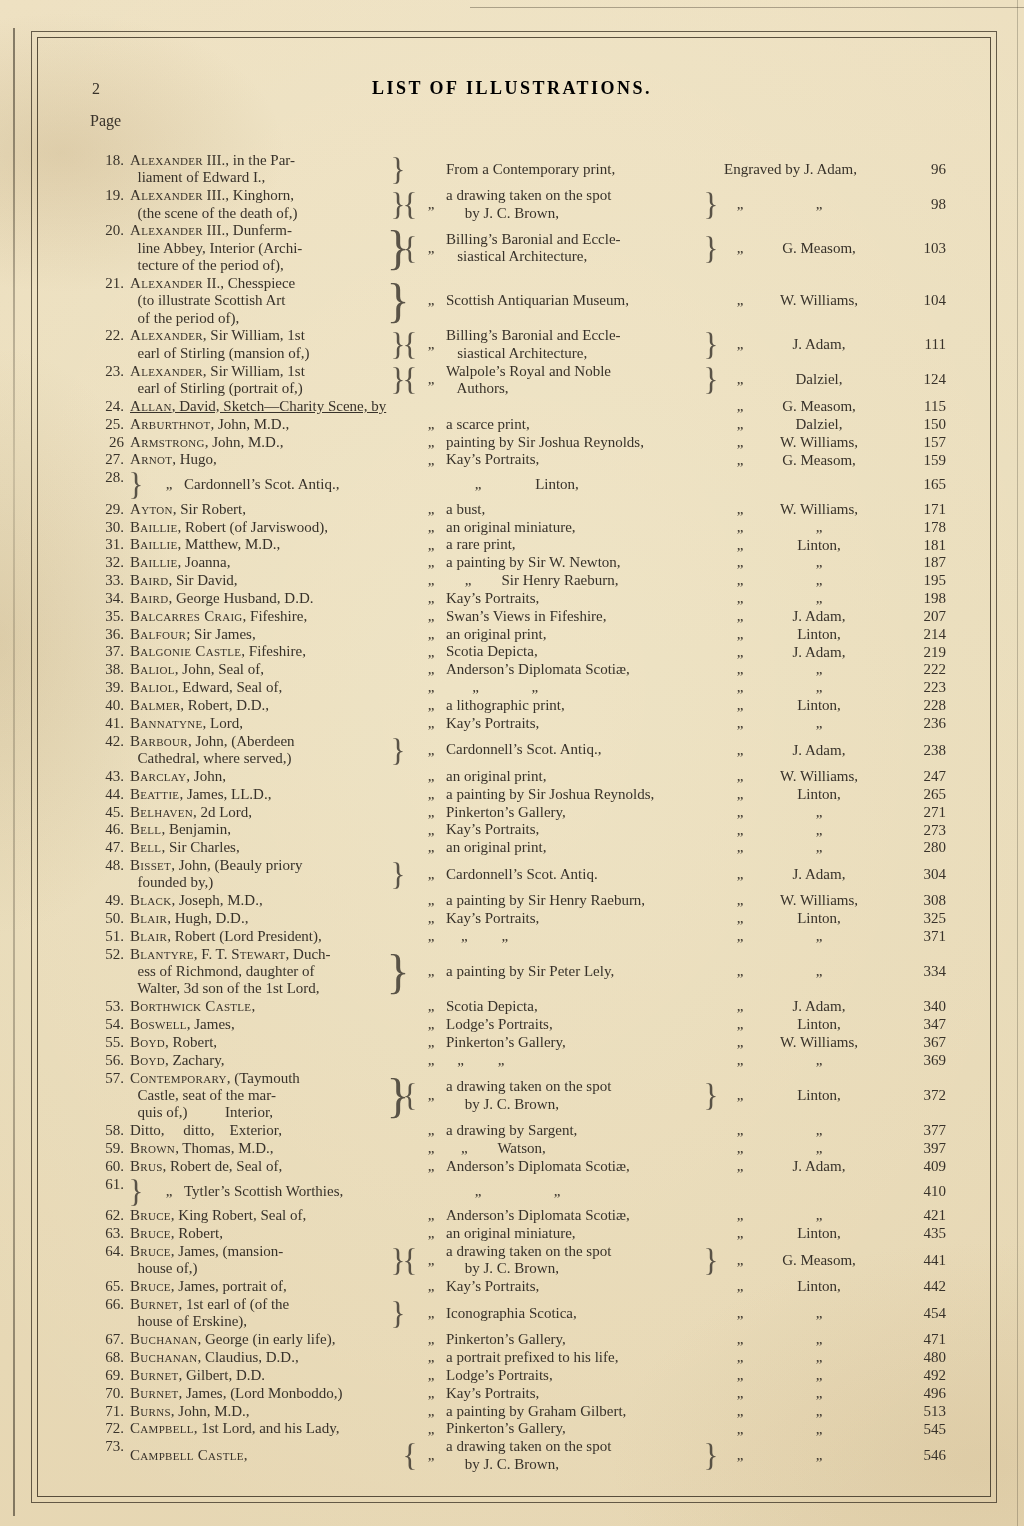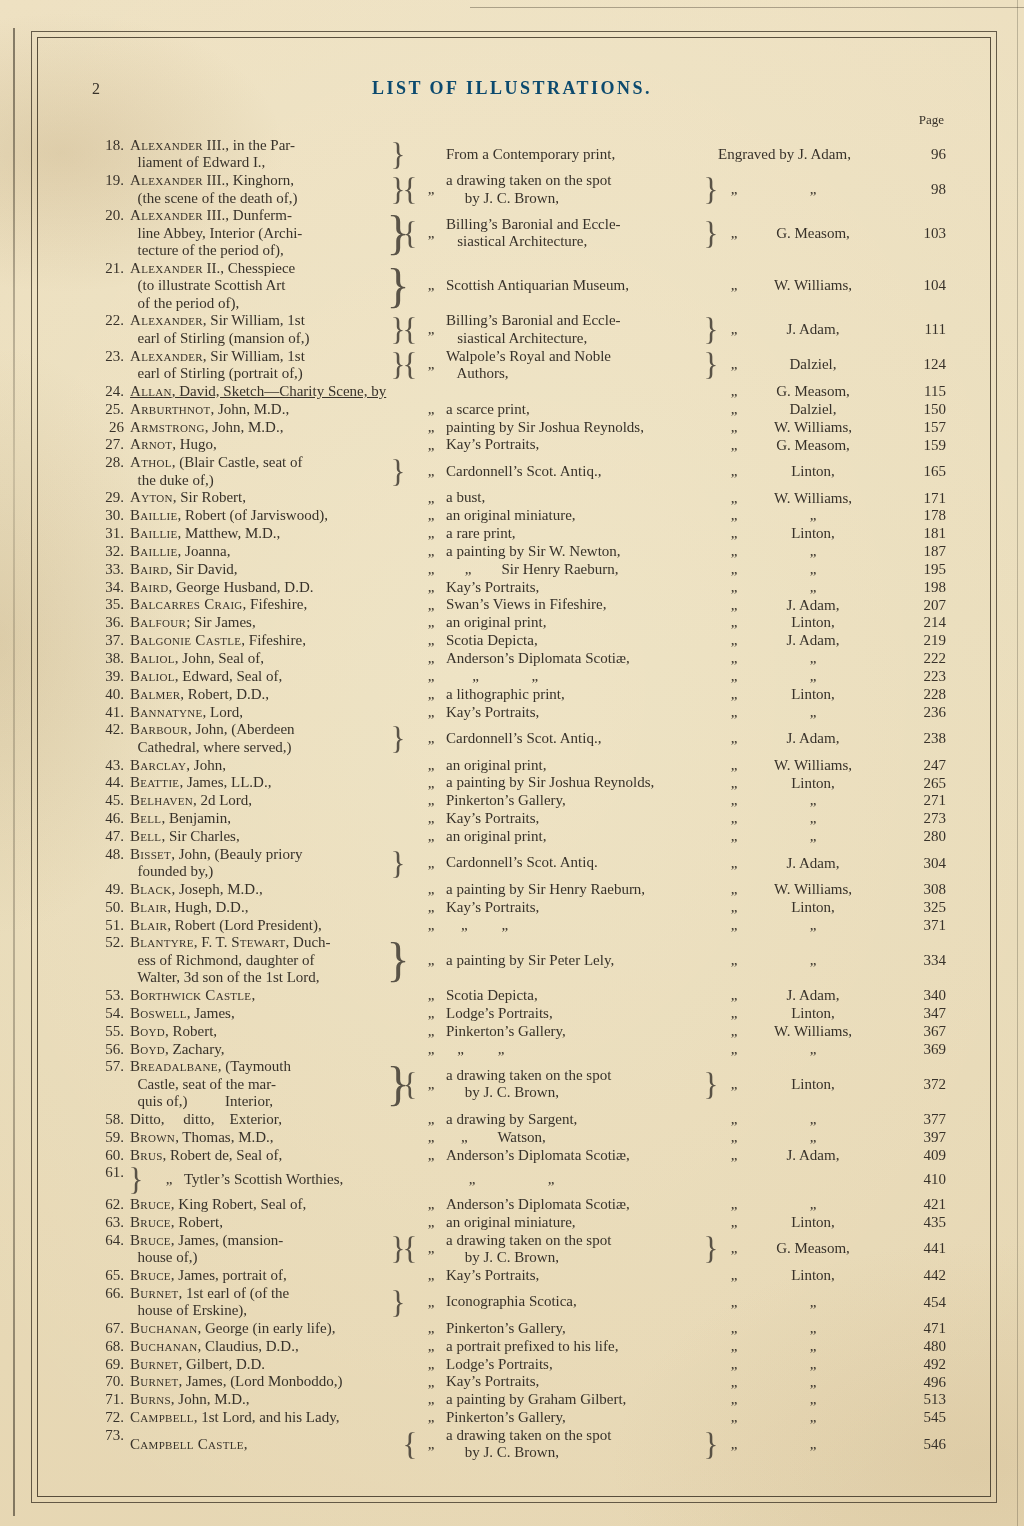--- a/index.html
+++ b/index.html
@@ -20,38 +20,38 @@
   }
   .scan-line-left{position:absolute;left:13px;top:28px;bottom:10px;width:2px;
     background:linear-gradient(rgba(45,38,26,.55),rgba(45,38,26,.15) 30%,rgba(45,38,26,.3) 70%,rgba(45,38,26,.55));}
   .scan-line-top{position:absolute;top:7px;left:470px;right:0;height:1px;background:rgba(45,38,26,.35);}
   .scan-line-right{position:absolute;top:0;bottom:0;right:6px;width:1px;background:rgba(45,38,26,.25);}
   .frame-outer{position:absolute;left:31px;top:31px;right:27px;bottom:23px;border:1px solid rgba(62,53,38,.78);}
   .frame-inner{position:absolute;left:37px;top:37px;right:33px;bottom:29px;border:1px solid rgba(62,53,38,.85);}
 
   .folio{position:absolute;left:92px;top:80px;font-size:16px;}
   .title{position:absolute;left:0;right:0;top:78px;text-align:center;
-    font-size:18px;font-weight:700;letter-spacing:2.5px;color:#0c4a6e;}
+    font-size:18px;font-weight:700;letter-spacing:2.5px;color:#000000;}
 
   .content{position:absolute;left:90px;right:78px;top:112px;}
-  .page-label{text-align:right;font-size:13px;padding-right:2px;margin-bottom:9px;}
+  .page-label{text-align:left;font-size:16px;padding-right:2px;margin-bottom:22px;}
 
   .row{display:flex;align-items:center;margin-bottom:.5px;font-size:15px;}
   .line{white-space:pre;line-height:17.35px;}
   .sc{font-variant:small-caps;letter-spacing:.3px;}
   .c{flex-shrink:0;}
   .num{width:34px;text-align:right;margin-right:6px;align-self:flex-start;}
   .name{width:262px;}
   .name.wide{width:586px;text-decoration:underline;}
   .brace{width:12px;display:flex;align-items:center;justify-content:center;
     line-height:1;color:#4a443a;opacity:.9;}
   .d1{width:30px;text-align:center;}
   .src{width:260px;}
   .srcbrace{width:10px;}
-  .engwrap{display:flex;width:158px;align-items:center;}
+  .engwrap{display:flex;width:158px;align-items:center;margin-left:6px;}
   .d2{width:36px;text-align:center;flex-shrink:0;}
   .eng{flex:1;text-align:center;white-space:nowrap;}
   .engfull{width:100%;text-align:left;white-space:nowrap;padding-left:2px;}
   .page{margin-left:auto;width:42px;text-align:right;}
 </style>
 </head>
 <body>
 
 <div class="paper"></div>
 <div class="scan-line-left"></div>
@@ -245,24 +245,20 @@
         </div>
         <div class="c brace srcbrace"></div>
         <div class="c engwrap">
           <div class="d2">„</div>
           <div class="eng">G. Measom,</div>
         </div>
         <div class="c page">159</div>
       </div>
       <div class="row">
         <div class="c num">28.</div>
-        <div class="c name">
-          <div class="line"><span></span><span class="sc">Athol</span><span>, (Blair Castle, seat of</span></div>
-          <div class="line"><span>  the duke of,)</span></div>
-        </div>
         <div class="c brace" style="font-size: 31px;">}</div>
         <div class="c brace"></div>
         <div class="c d1">„</div>
         <div class="c src">
           <div class="line"><span>Cardonnell’s Scot. Antiq.,</span></div>
         </div>
         <div class="c brace srcbrace"></div>
         <div class="c engwrap">
           <div class="d2">„</div>
           <div class="eng">Linton,</div>
@@ -773,21 +769,21 @@
         <div class="c brace srcbrace"></div>
         <div class="c engwrap">
           <div class="d2">„</div>
           <div class="eng">„</div>
         </div>
         <div class="c page">369</div>
       </div>
       <div class="row">
         <div class="c num">57.</div>
         <div class="c name">
-          <div class="line"><span></span><span class="sc">Breadalbane</span><span>, (Taymouth</span></div>
+          <div class="line"><span></span><span class="sc">Contemporary</span><span>, (Taymouth</span></div>
           <div class="line"><span>  Castle, seat of the mar-</span></div>
           <div class="line"><span>  quis of,)          Interior,</span></div>
         </div>
         <div class="c brace" style="font-size: 48px;">}</div>
         <div class="c brace" style="font-size: 31px;">{</div>
         <div class="c d1">„</div>
         <div class="c src">
           <div class="line"><span>a drawing taken on the spot</span></div>
           <div class="line"><span>     by J. C. Brown,</span></div>
         </div>

